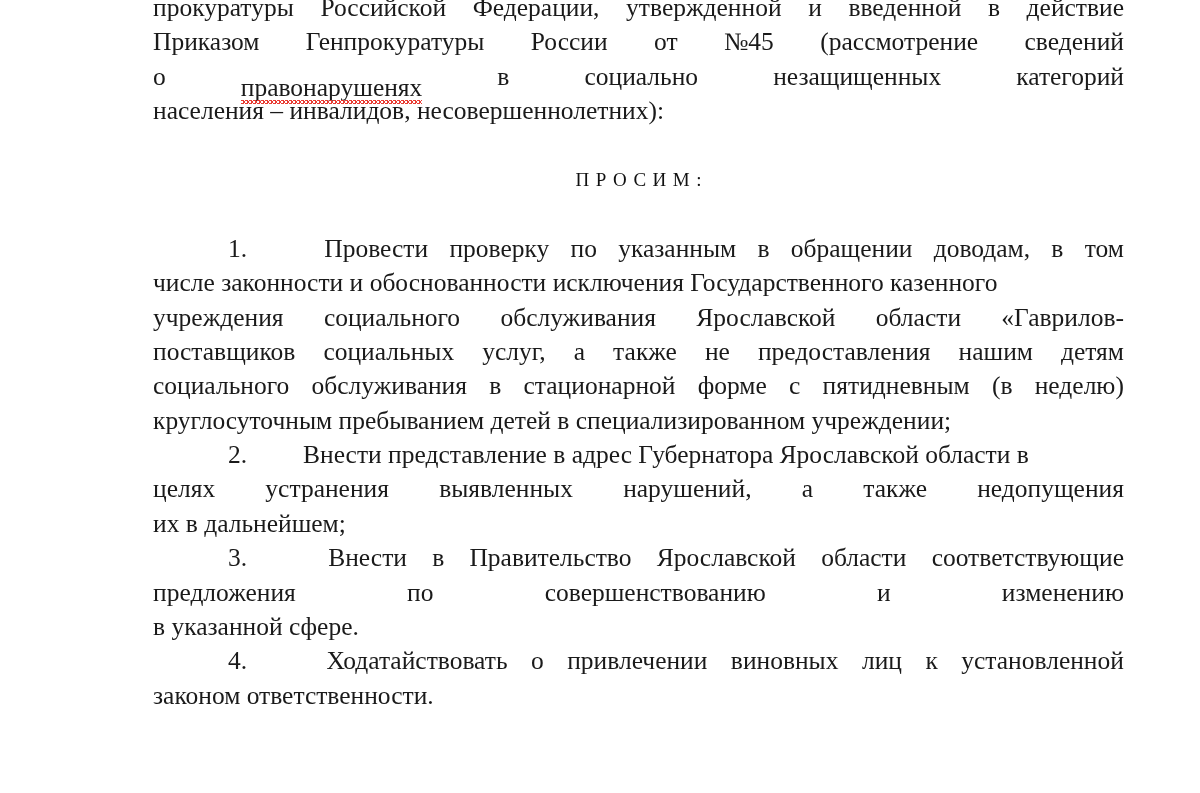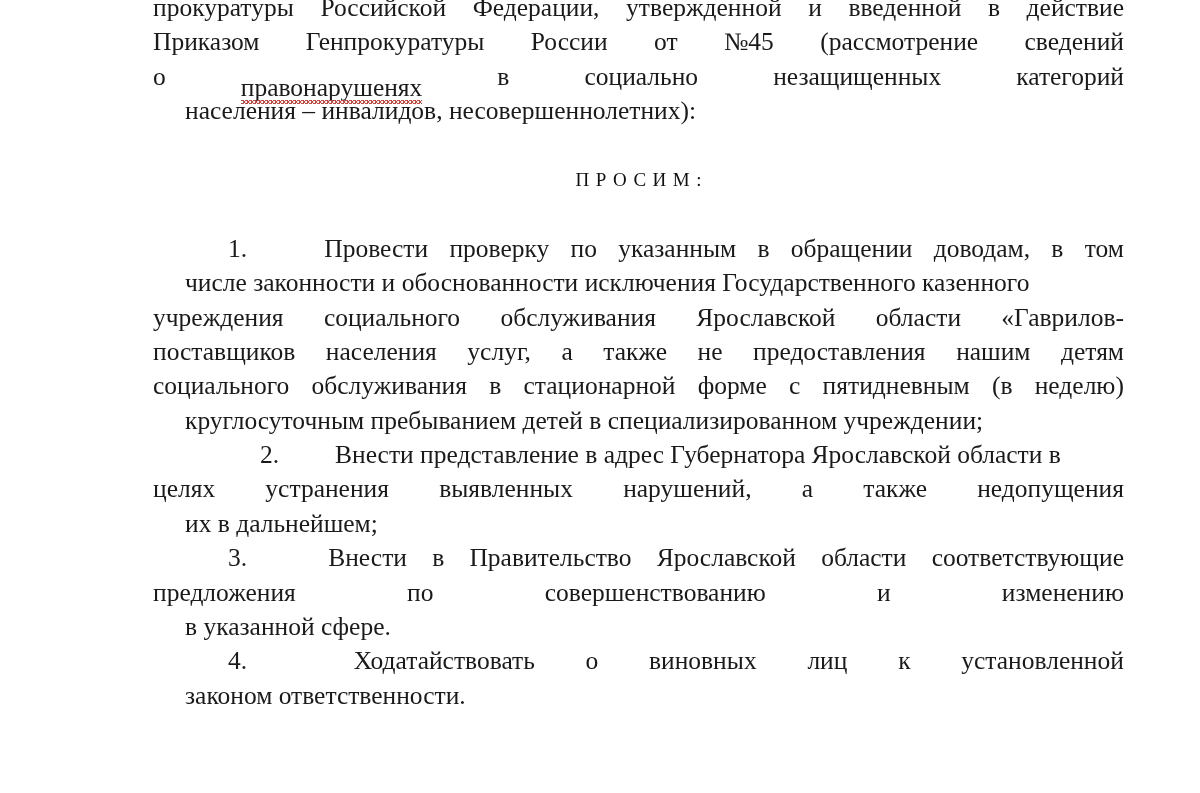--- a/index.html
+++ b/index.html
@@ -51,21 +51,20 @@
   .line.just > .w {
     white-space: pre;
     flex: 0 0 auto;
   }
 
   
   .line.flush {
     display: block;
     width: 971px;
     text-align: left;
-    margin-left: 32px;
   }
 
   
   .num {
     display: inline-block;
     width: 75px;          
     padding-left: 75px;   
     box-sizing: content-box;
   }
 
@@ -182,21 +181,21 @@
       <div class="line just">
           <span class="w">учреждения</span>
           <span class="w">социального</span>
           <span class="w">обслуживания</span>
           <span class="w">Ярославской</span>
           <span class="w">области</span>
           <span class="w">«Гаврилов-</span>
         </div>
       <div class="line just">
           <span class="w">поставщиков</span>
-          <span class="w">населения</span>
+          <span class="w">социальных</span>
           <span class="w">услуг,</span>
           <span class="w">а</span>
           <span class="w">также</span>
           <span class="w">не</span>
           <span class="w">предоставления</span>
           <span class="w">нашим</span>
           <span class="w">детям</span>
         </div>
       <div class="line just">
           <span class="w">социального</span>
@@ -244,20 +243,21 @@
           <span class="w">изменению</span>
         </div>
       <div class="line flush">в указанной сфере.</div>
     </div>
 
     <div class="para">
       <div class="line just">
           <span class="w num">4.</span>
           <span class="w">Ходатайствовать</span>
           <span class="w">о</span>
+          <span class="w">привлечении</span>
           <span class="w">виновных</span>
           <span class="w">лиц</span>
           <span class="w">к</span>
           <span class="w">установленной</span>
         </div>
       <div class="line flush">законом ответственности.</div>
     </div>
 
   </div>
 </div>

